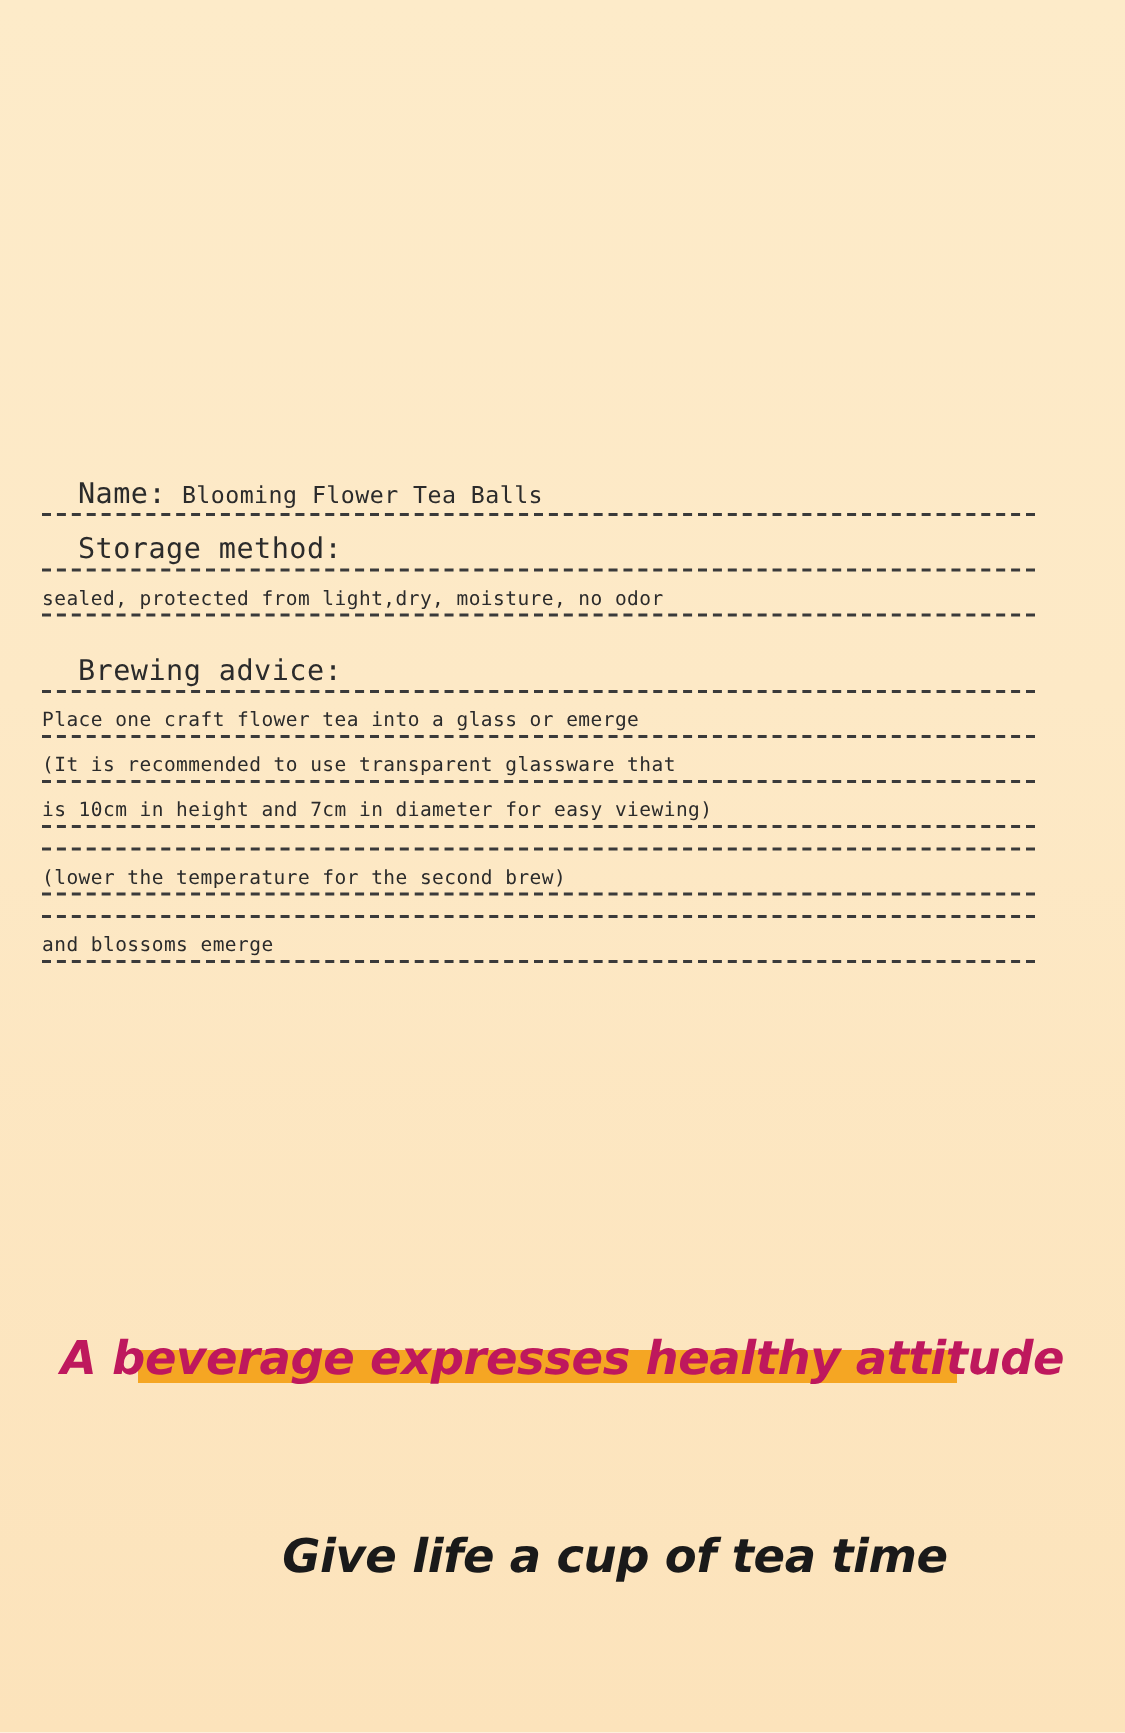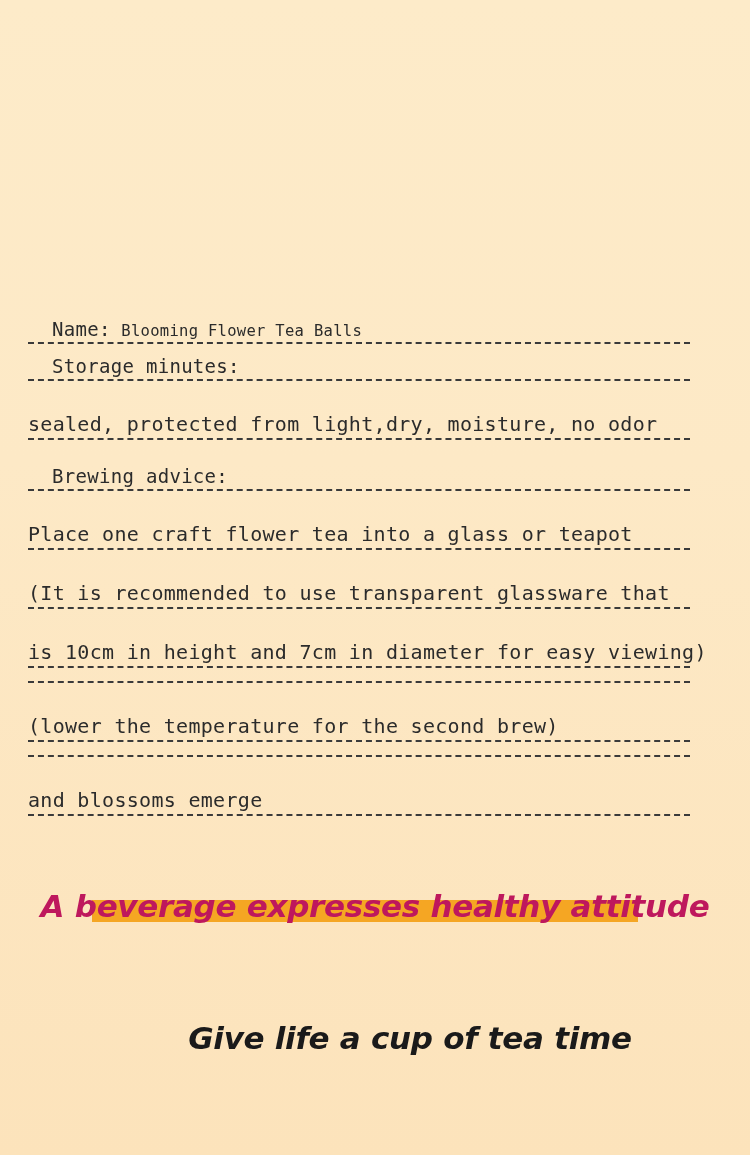--- a/index.html
+++ b/index.html
@@ -56,22 +56,21 @@
     padding-bottom: 10px;
   }
   .row-text {
     font-family: "DejaVu Sans Mono", monospace;
     font-size: 17px;
     color: #2b2b2b;
     white-space: nowrap;
     letter-spacing: 0.3px;
   }
   .row-text.small {
-    font-size: 20px;
-    margin-top: 20px;
+    font-size: 13px;
   }
   .row .dashes {
     display: block;
     margin-top: 2px;
     height: 1px;
     border-top: 2px dashed #3a3a3a;
     width: 100%;
   }
   .indent {
     padding-left: 24px;
@@ -147,38 +146,38 @@
 
     <div class="row">
       <div class="row-text indent">
         <span class="label-name">Name:</span>
         <span class="value-inline">Blooming Flower Tea Balls</span>
       </div>
       <span class="dashes"></span>
     </div>
 
     <div class="row">
-      <div class="row-text indent label-lg">Storage minutes:</div>
+      <div class="row-text indent label-lg">Storage method:</div>
       <span class="dashes"></span>
     </div>
 
     <div class="row">
       <div class="row-text small">sealed, protected from light,dry, moisture, no odor</div>
       <span class="dashes"></span>
     </div>
 
     <div class="gap-md"></div>
 
     <div class="row">
       <div class="row-text indent label-lg">Brewing advice:</div>
       <span class="dashes"></span>
     </div>
 
     <div class="row">
-      <div class="row-text small">Place one craft flower tea into a glass or teapot</div>
+      <div class="row-text small">Place one craft flower tea into a glass or emerge</div>
       <span class="dashes"></span>
     </div>
     <div class="row">
       <div class="row-text small">(It is recommended to use transparent glassware that</div>
       <span class="dashes"></span>
     </div>
     <div class="row">
       <div class="row-text small">is 10cm in height and 7cm in diameter for easy viewing)</div>
       <span class="dashes"></span>
     </div>

